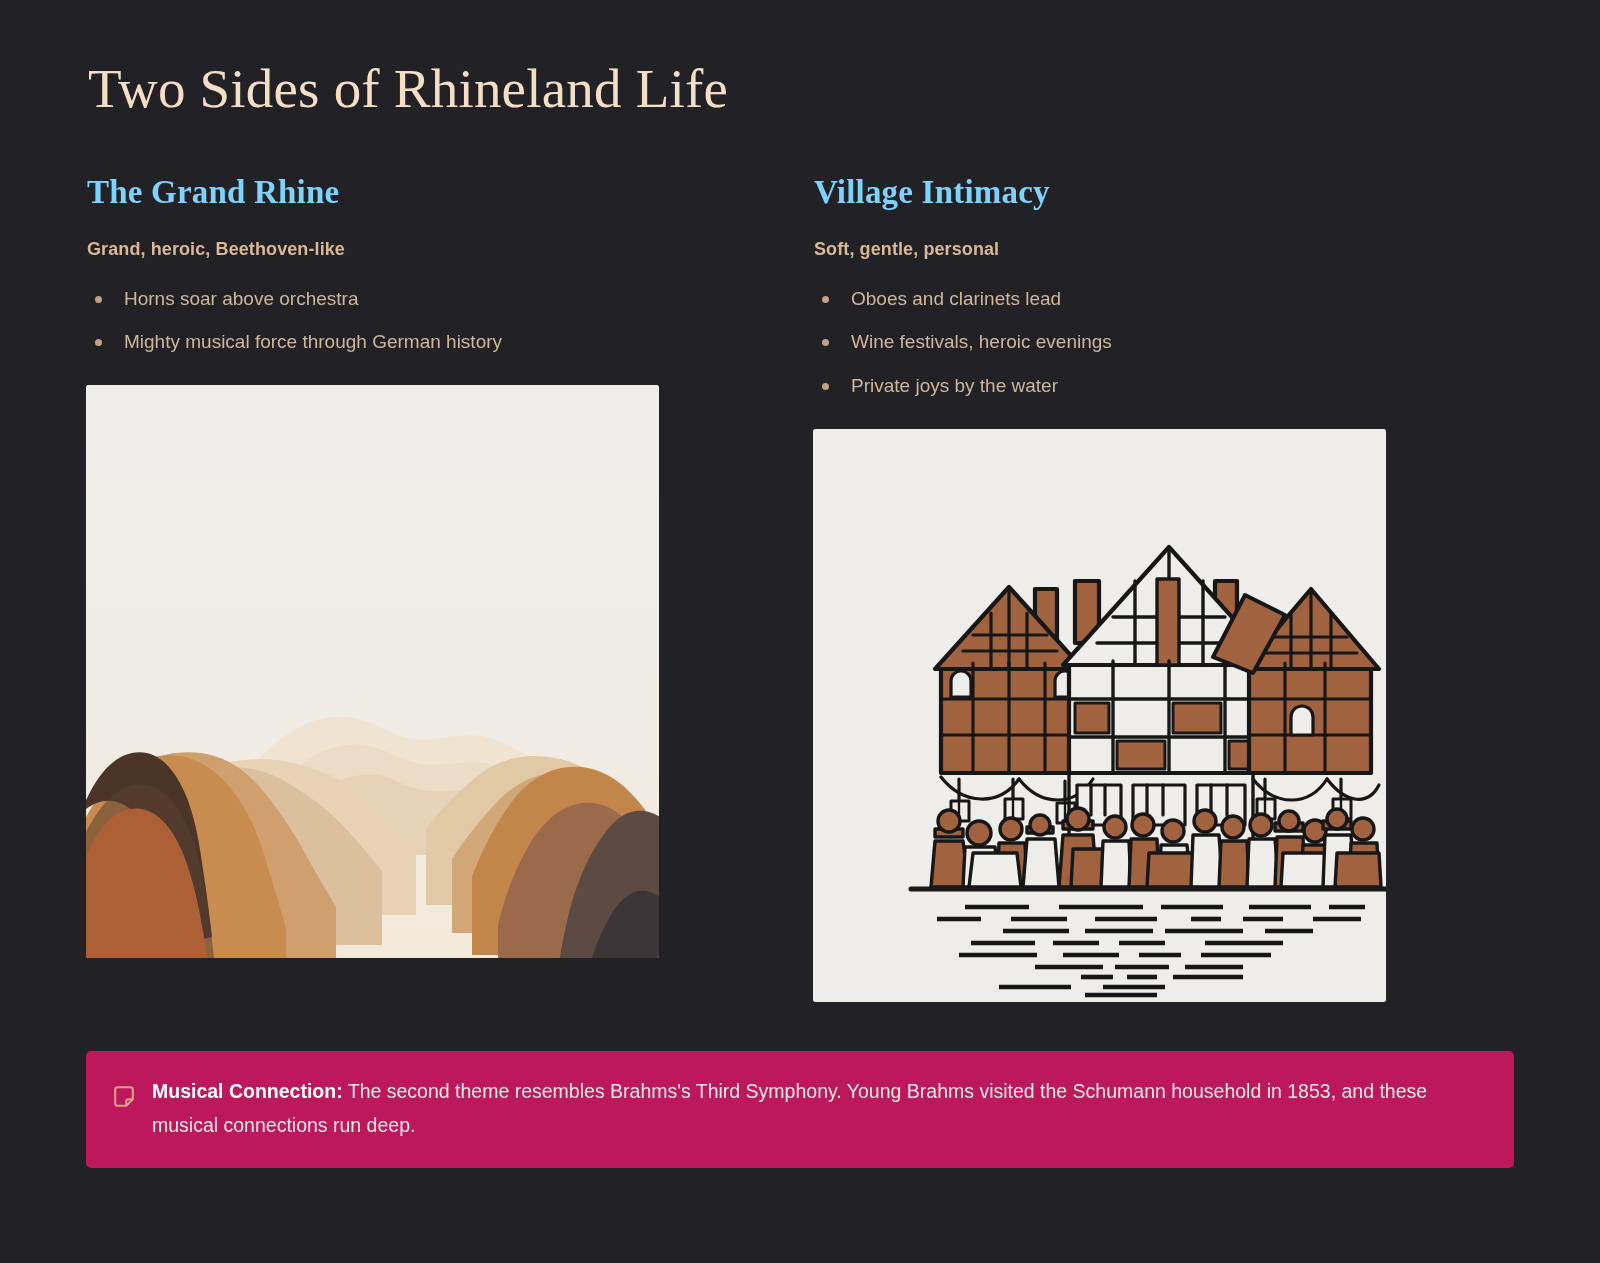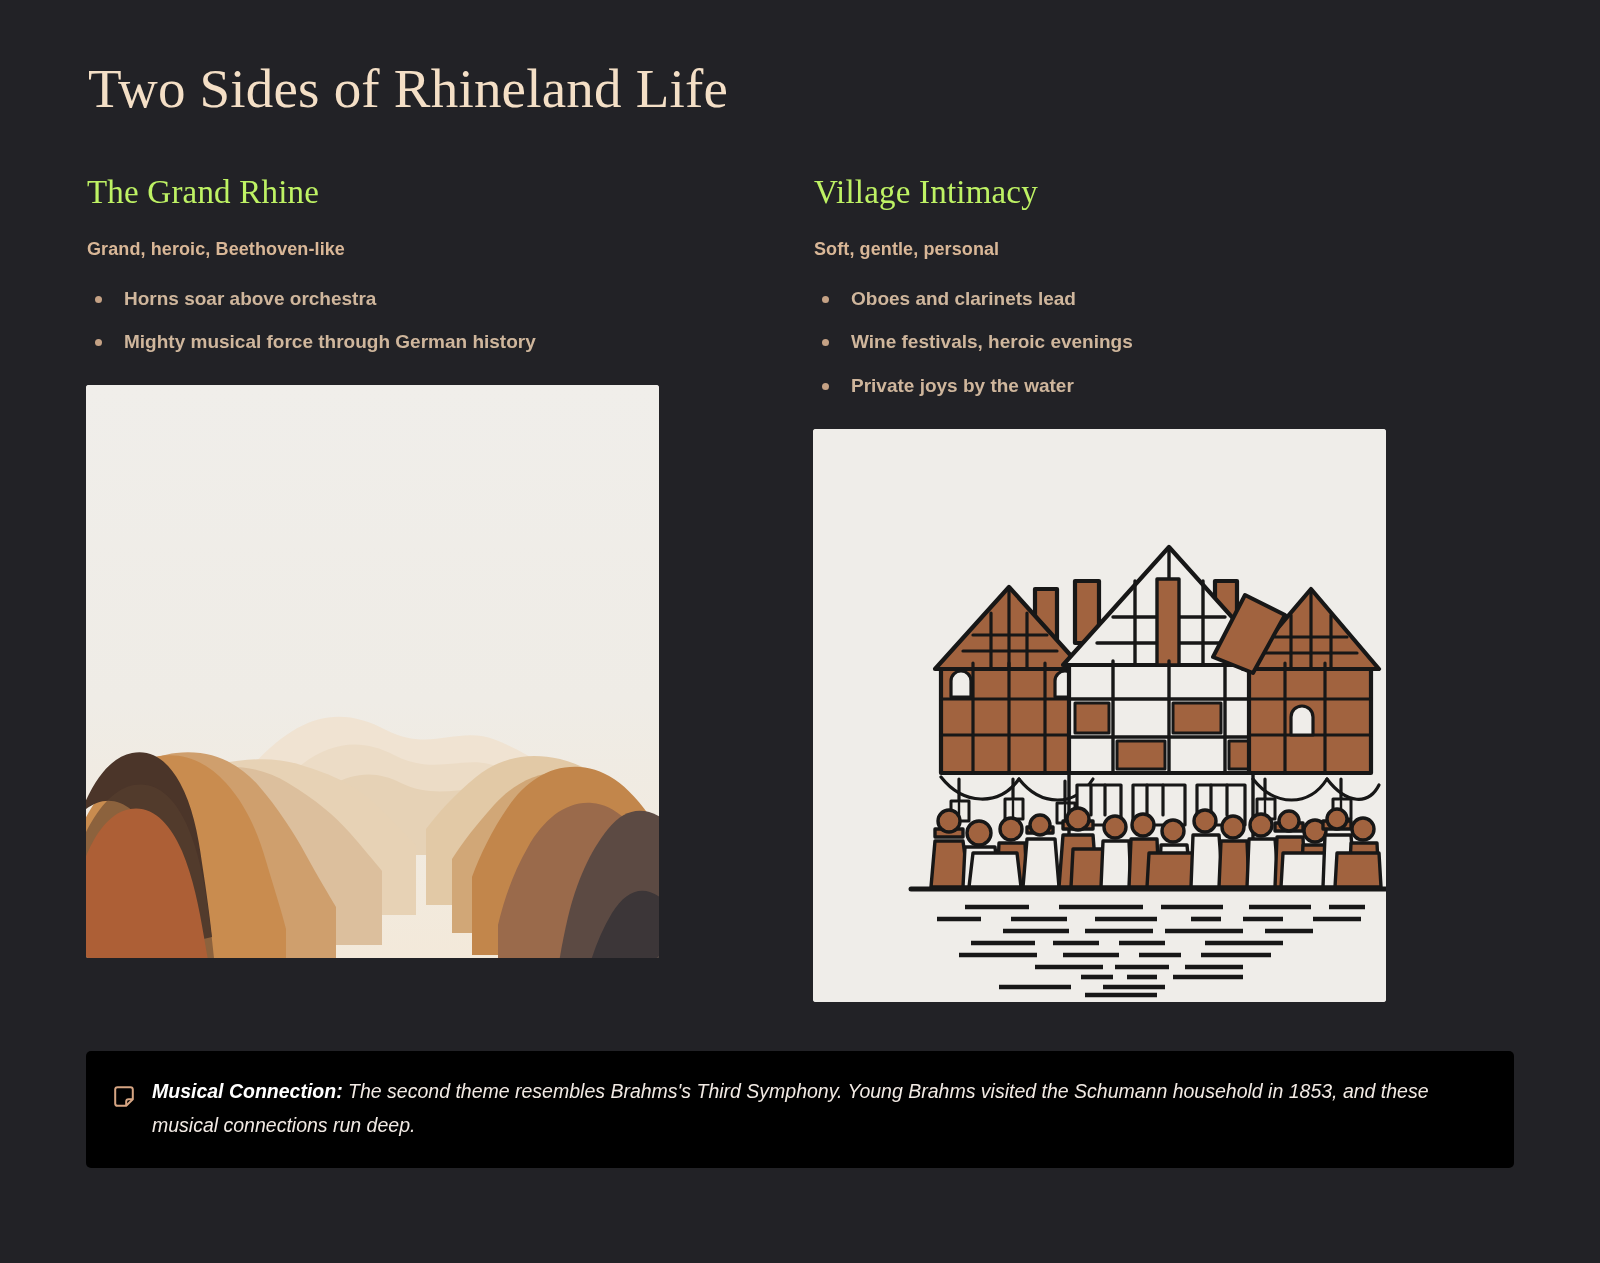--- a/index.html
+++ b/index.html
@@ -39,22 +39,22 @@
     align-items: flex-start;
   }
   .column {
     width: 575px;
     flex: 0 0 575px;
   }
 
   .col-title {
     font-family: "Liberation Serif", serif;
     font-size: 33px;
-    font-weight: 400;
-    color: #bef264;
+    font-weight: 700;
+    color: #7dd3fc;
     margin: 0 0 28px 1px;
     letter-spacing: 0.2px;
   }
   .col-sub {
     font-size: 18px;
     font-weight: 700;
     color: #d9b797;
     margin: 0 0 26px 1px;
     letter-spacing: 0.1px;
   }
@@ -64,21 +64,20 @@
     margin: 0 0 30px 0;
     padding: 0;
   }
   .bullets li {
     position: relative;
     padding-left: 38px;
     margin-bottom: 18px;
     font-size: 19px;
     line-height: 1.35;
     color: #cfb69c;
-    font-weight: bold;
   }
   .bullets li .dot {
     position: absolute;
     left: 9px;
     top: 10px;
     width: 7px;
     height: 7px;
     border-radius: 50%;
     background: #c5a285;
   }
@@ -94,27 +93,26 @@
   }
   .illus svg { display: block; width: 100%; height: 100%; }
 
   
   .callout {
     position: absolute;
     left: 86px;
     top: 1051px;
     width: 1428px;
     box-sizing: border-box;
-    background: #000000;
+    background: #be185d;
     border-radius: 5px;
     padding: 24px 30px 26px 26px;
     display: flex;
     gap: 16px;
     align-items: flex-start;
-    font-style: italic;
   }
   .callout-icon {
     flex: 0 0 auto;
     margin-top: 10px;
   }
   .callout-text {
     font-size: 19.5px;
     line-height: 1.72;
     color: #f2eae4;
   }

